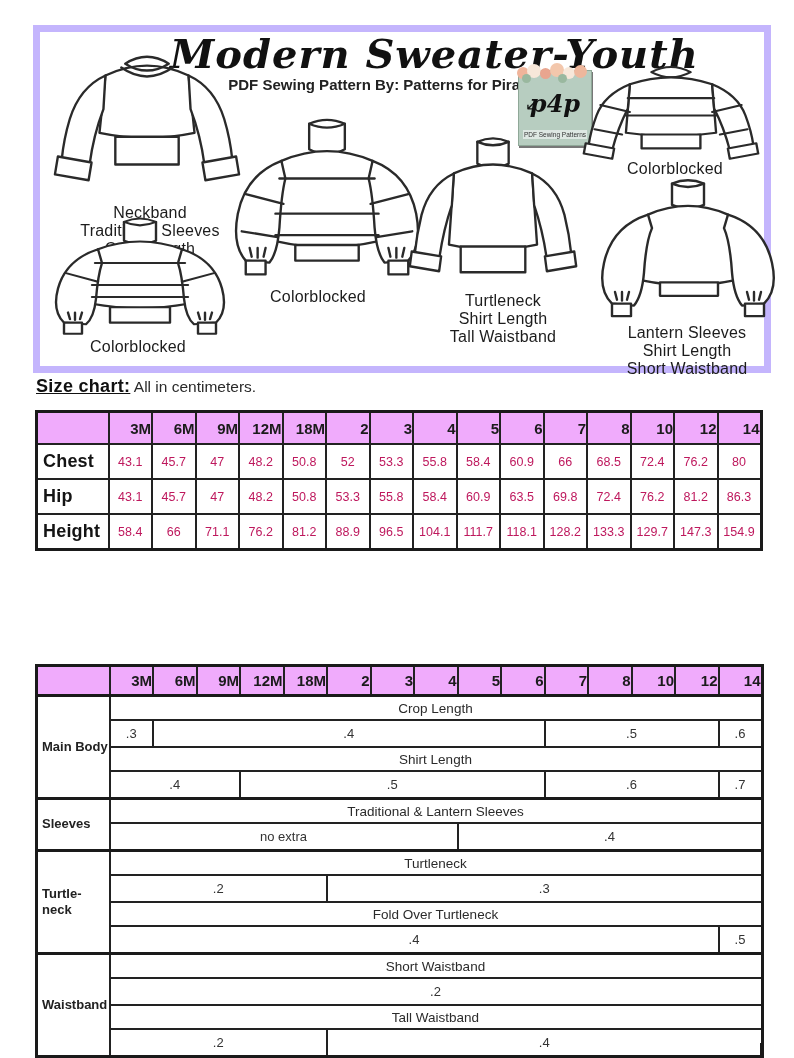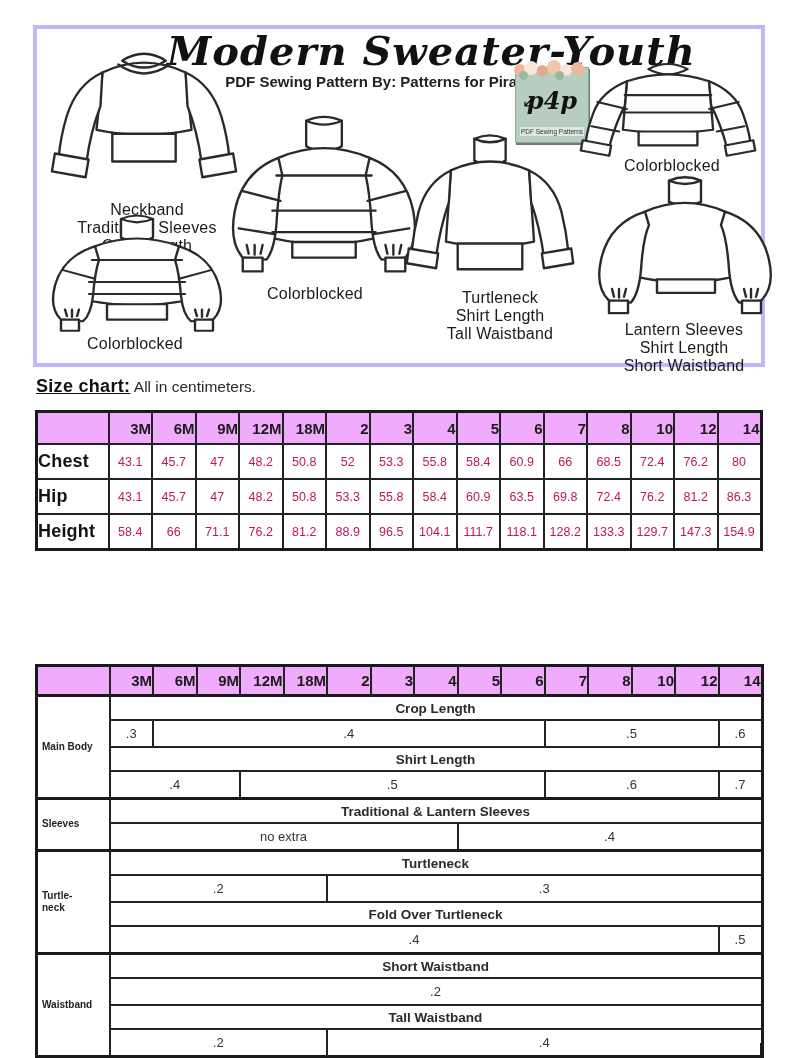--- a/index.html
+++ b/index.html
@@ -4,21 +4,21 @@
 <style>
   html,body{margin:0;padding:0;background:#e9e9e9;}
   .page{
     position:relative;width:794px;height:1058px;background:#ffffff;
     font-family:"Liberation Sans",sans-serif;color:#1d1d1d;overflow:hidden;
     margin:0 auto;
   }
   
   .illu-box{
     position:absolute;left:33px;top:25px;width:724px;height:334px;
-    border:4px solid #c4b5fd;background:#fff;
+    border:7px solid #c4b5fd;background:#fff;
   }
   .title{
     position:absolute;left:130px;top:-2px;width:470px;text-align:center;
     font-family:"DejaVu Serif",serif;font-style:italic;font-weight:bold;
     font-size:40px;letter-spacing:1px;color:#111;white-space:nowrap;
   }
   .subtitle{
     position:absolute;left:130px;top:44px;width:430px;text-align:center;
     font-size:15px;font-weight:600;color:#222;white-space:nowrap;
   }
@@ -54,32 +54,32 @@
   table.grid td,table.grid th{
     border:2px solid #222;padding:0;vertical-align:middle;overflow:hidden;
   }
   table.grid{border:3px solid #1a1a1a;}
   .size-head th{
     background:#f0abfc;font-size:15px;font-weight:bold;color:#1b1b1b;
     height:30px;text-align:right;
   }
   .size-table{position:absolute;left:35px;top:410px;width:726px;}
   .size-table td.rowlabel{
-    font-size:18px;font-weight:bold;text-align:left;color:#141414;
+    font-size:18px;font-weight:bold;text-align:left;padding-left:5px;color:#141414;
     letter-spacing:.2px;
   }
   .size-table td.val{font-size:12.5px;text-align:center;color:#be185d;height:33px;}
   .fab-table{position:absolute;left:35px;top:664px;width:726px;}
   .fab-table .size-head th{height:27px;}
   .fab-table td.grouplabel{
-    font-size:10px;font-weight:bold;text-align:left;padding-left:4px;color:#222;
+    font-size:13px;font-weight:bold;text-align:left;padding-left:4px;color:#222;
     white-space:pre-line;line-height:1.25;
   }
   .fab-table td.subhead{
-    font-size:13.5px;text-align:center;height:22px;color:#2b2b2b;font-weight:700;
+    font-size:13.5px;text-align:center;height:22px;color:#2b2b2b;font-weight:400;
   }
   .fab-table td.fval{font-size:13px;text-align:center;height:25px;color:#333;}
   .fab-table tr.group-start td{border-top:3px solid #1a1a1a;}
   .table-continuation{
     position:absolute;left:35px;top:1043px;width:722px;height:15px;
     border-left:3px solid #1a1a1a;border-right:3px solid #1a1a1a;
   }
   svg.line-art path, svg.line-art rect, svg.line-art line, svg.line-art polygon{
     fill:#ffffff;stroke:#2a2a2a;stroke-width:2.4;stroke-linejoin:round;stroke-linecap:round;
   }

